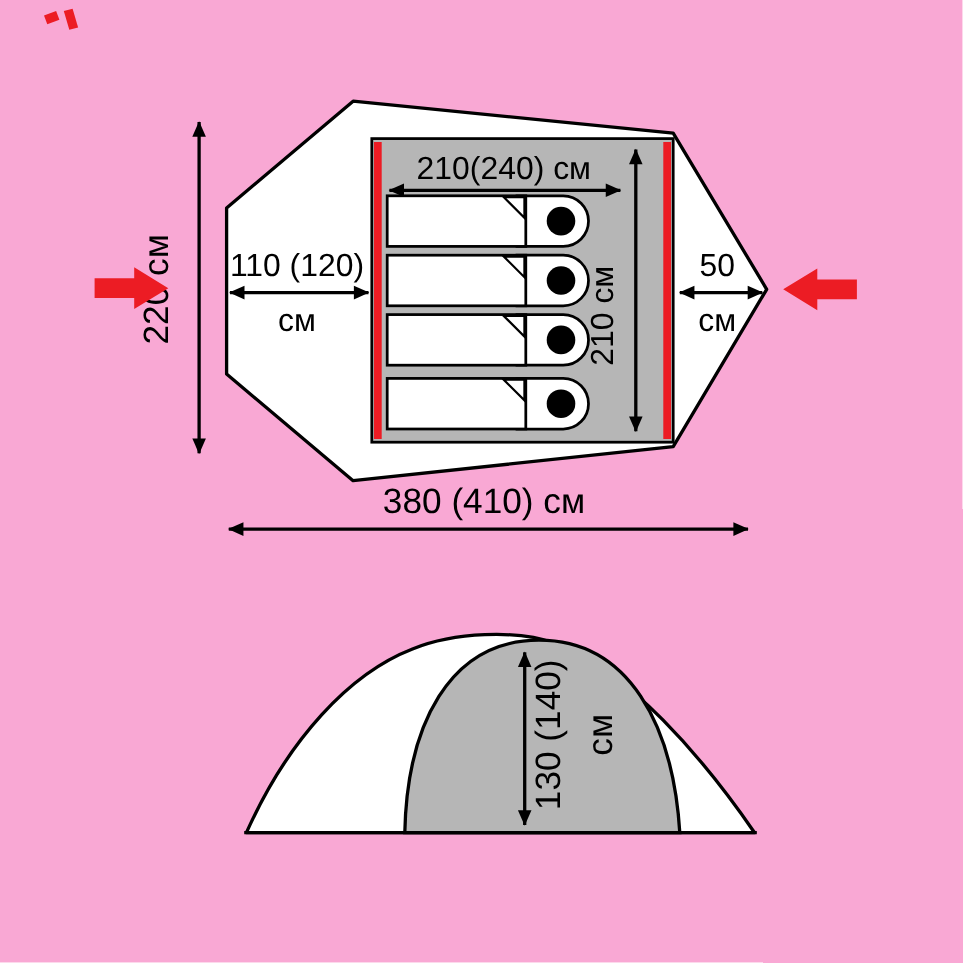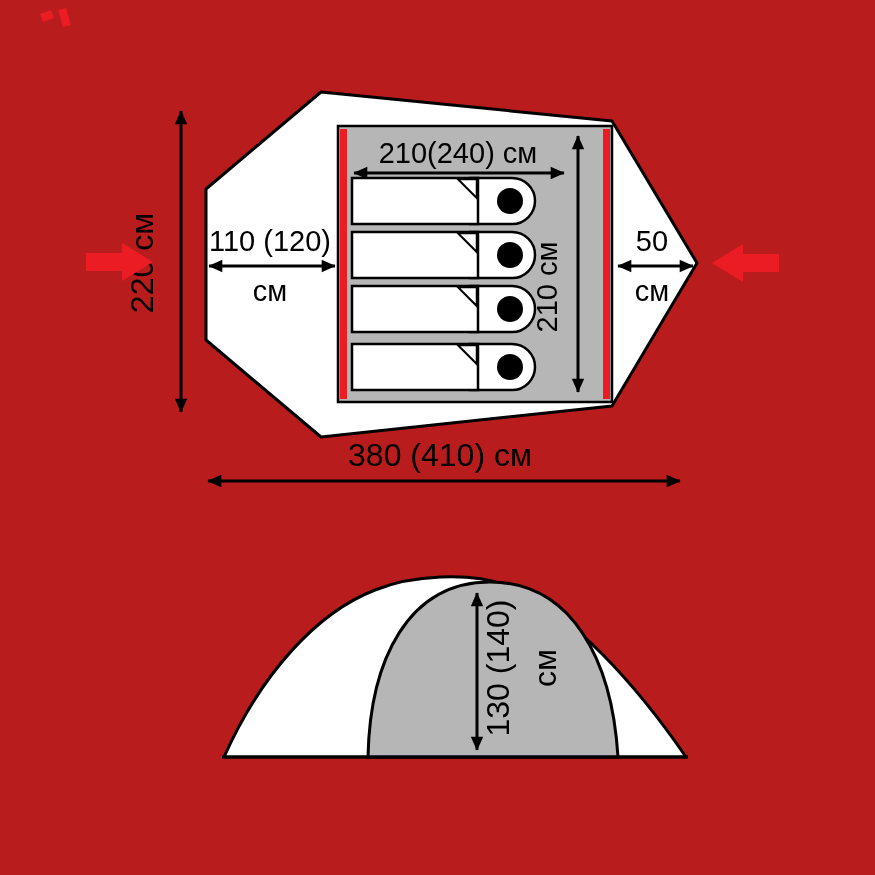--- a/index.html
+++ b/index.html
@@ -1,16 +1,16 @@
 <!DOCTYPE html>
 <html style="--red: #ec1c24; --gray: #b6b6b6; --black: #000000;"><head>
 <meta charset="utf-8">
 <style>
   html,body{margin:0;padding:0;background:#ffffff;}
-  .stage{width:875px;height:875px;position:relative;background:#b91c1c;overflow:hidden;}
+  .stage{width:875px;height:875px;position:relative;background:#f9a8d4;overflow:hidden;}
   svg{display:block;}
   text{font-family:"Liberation Sans","DejaVu Sans",sans-serif;fill:#000;}
   .dim{font-size:29px;}
   .dim-lg{font-size:32px;}
   .dim-line{stroke:#000;stroke-width:3;}
   .outline{fill:#ffffff;stroke:#000;stroke-width:3;stroke-linejoin:round;}
   .gray-fill{fill:var(--gray,#b6b6b6);}
   .red-fill{fill:var(--red,#ec1c24);}
   .red-line{stroke:var(--red,#ec1c24);stroke-width:7;}
   .blk{stroke:#000;}

